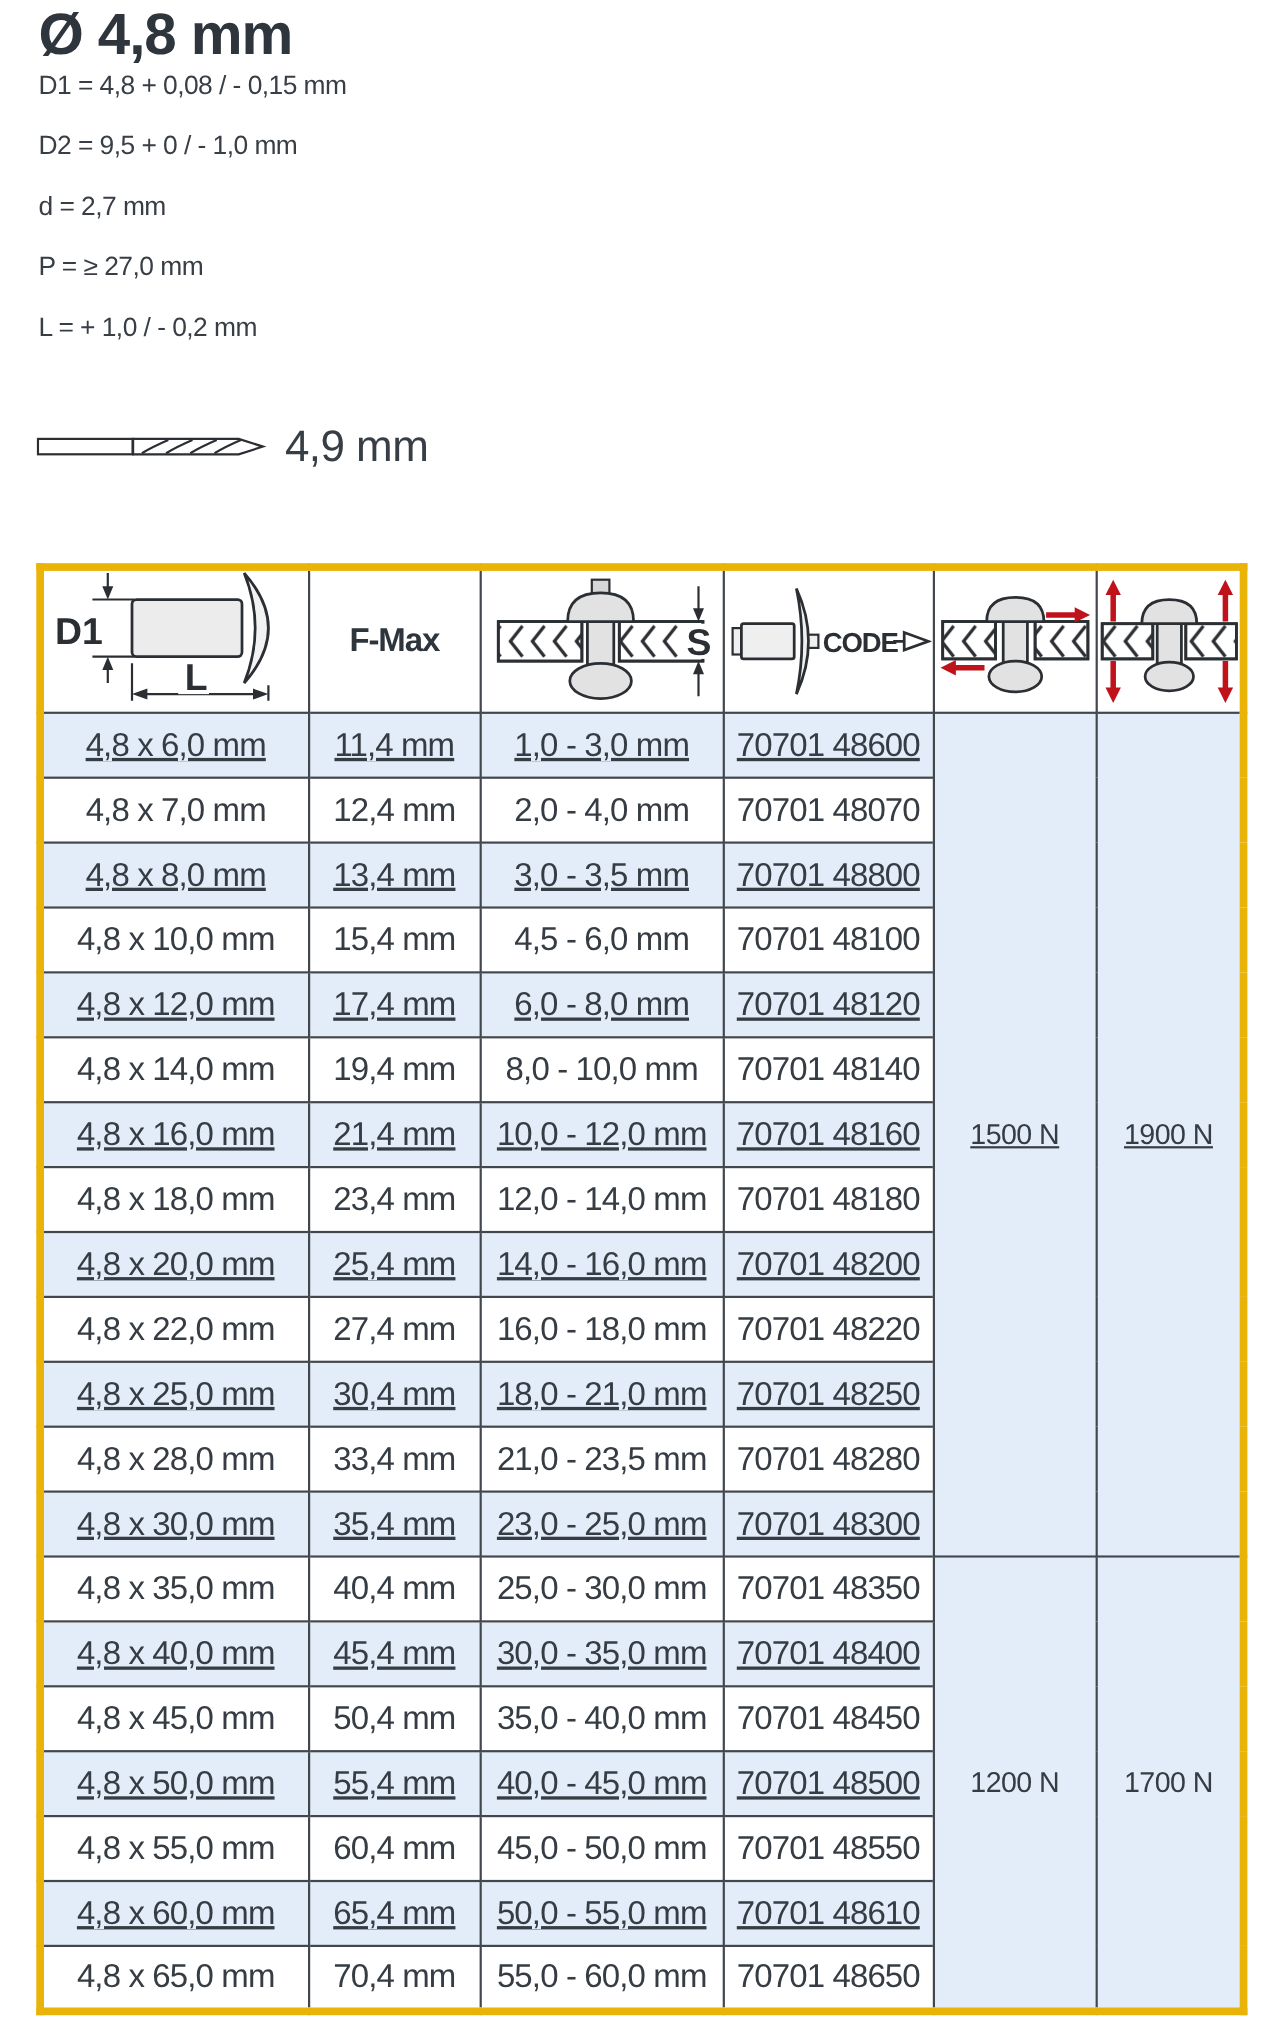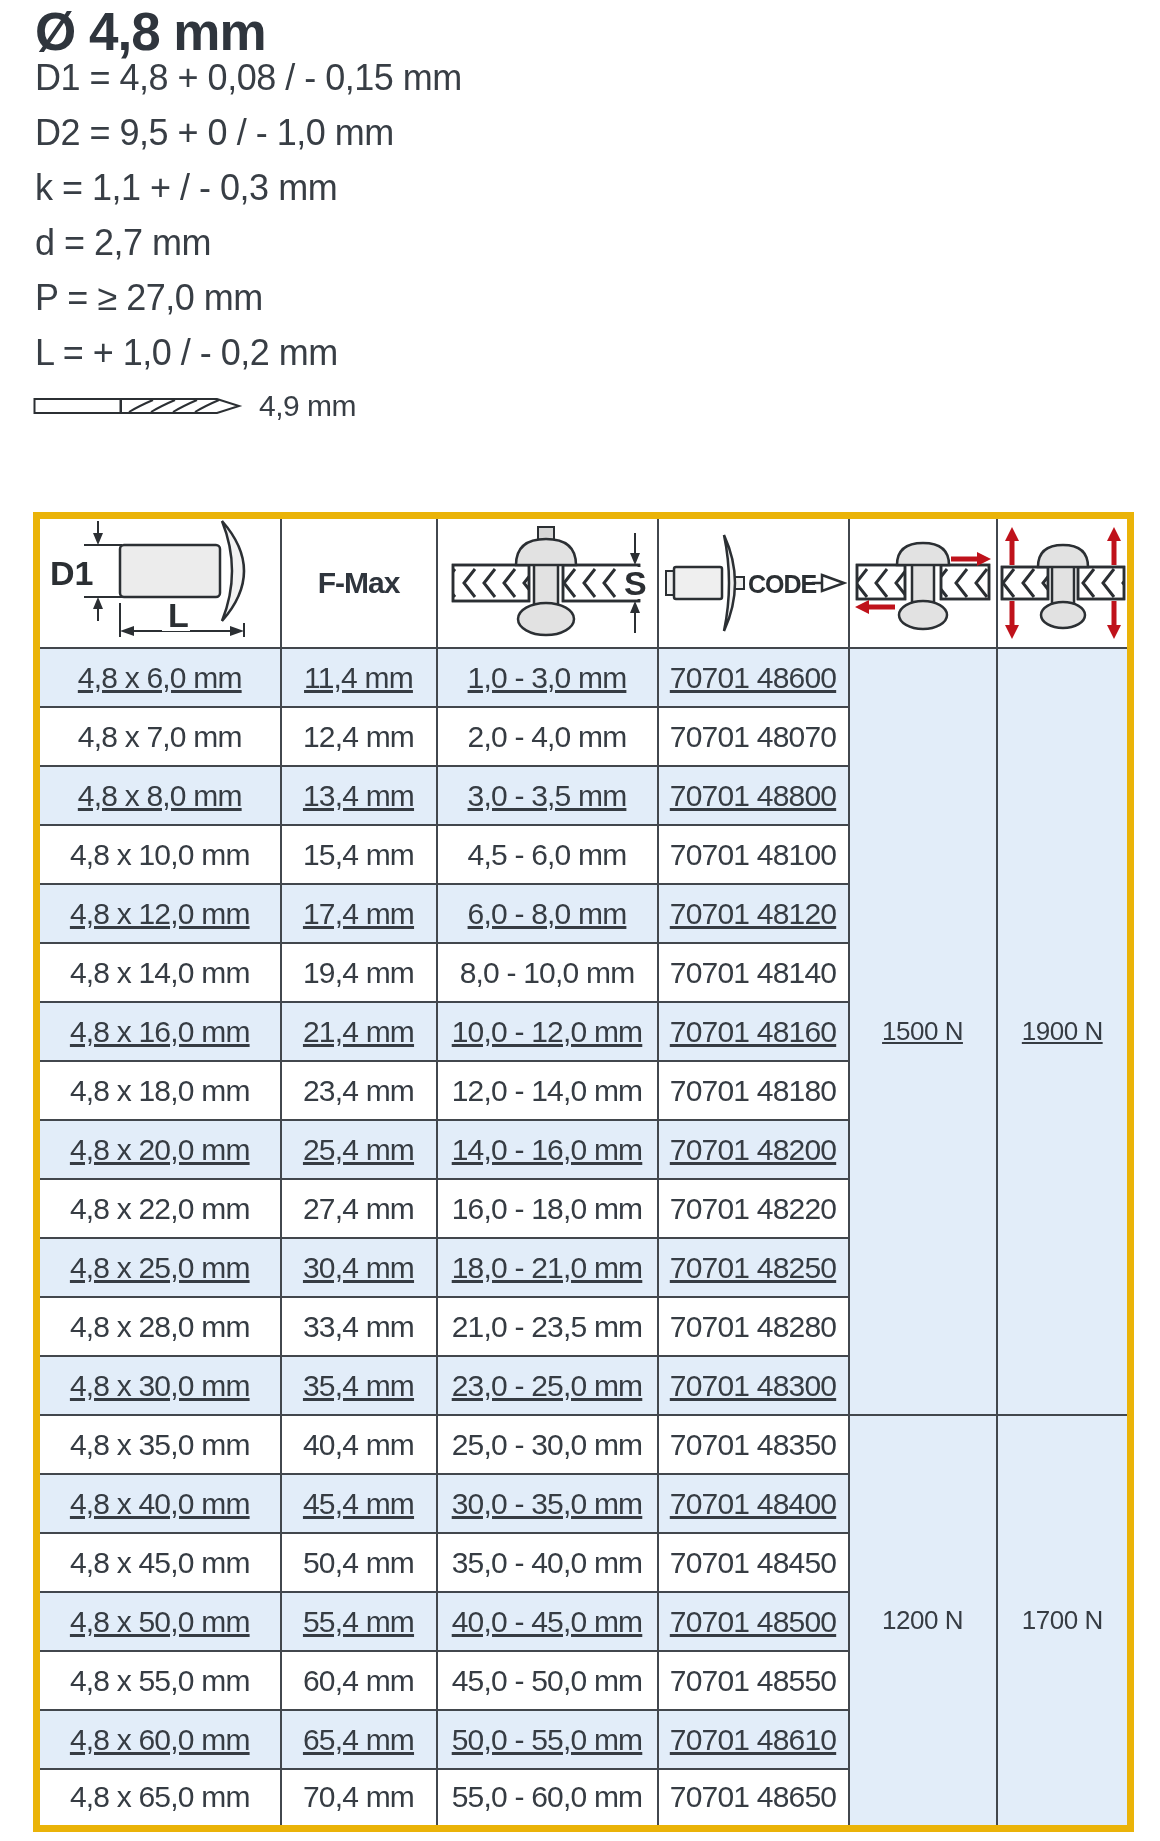--- a/index.html
+++ b/index.html
@@ -9,24 +9,24 @@
     font-family:"Liberation Sans","DejaVu Sans",sans-serif;
     color:#363c43;
   }
   .page { position:relative; width:1160px; height:1841px; background:#fff; }
 
   .title {
     position:absolute; left:35px; top:1px;
     font-size:53px; font-weight:700; letter-spacing:-1px; color:#2f353d;
   }
   .specs { position:absolute; left:35px; top:50px; }
-  .spec-line { height:55px; line-height:55px; font-size:36px; letter-spacing:-0.5px; color:#383e45; }
+  .spec-line { height:55px; line-height:55px; font-size:24px; letter-spacing:-0.5px; color:#383e45; }
 
   .drill-row { position:absolute; left:33px; top:386px; height:40px; display:flex; align-items:center; gap:16px; }
-  .drill-row .drill-size { font-size:30px; letter-spacing:-0.5px; color:#383e45; }
+  .drill-row .drill-size { font-size:40px; letter-spacing:-0.5px; color:#383e45; }
 
   table.spec {
     position:absolute; left:33px; top:512px; width:1094px;
     border-collapse:collapse; table-layout:fixed;
     border:7px solid #eab308;
   }
   table.spec th, table.spec td {
     border:2px solid #42474d; text-align:center; vertical-align:middle;
     overflow:hidden; padding:0;
   }
@@ -50,21 +50,20 @@
         <path d="M16,4 L5,18 L16,32" fill="none" stroke="#2b2f33" stroke-width="3"></path>
       </pattern>
     </defs>
   </svg>
 
   <div class="title">Ø 4,8 mm</div>
 
   <div class="specs">
     <div class="spec-line">D1 = 4,8 + 0,08 / - 0,15 mm</div>
     <div class="spec-line">D2 = 9,5 + 0 / - 1,0 mm</div>
-    <div class="spec-line">k = 1,1 + / - 0,3 mm</div>
     <div class="spec-line">d = 2,7 mm</div>
     <div class="spec-line">P = ≥ 27,0 mm</div>
     <div class="spec-line">L = + 1,0 / - 0,2 mm</div>
   </div>
 
   <div class="drill-row">
     <svg width="210" height="32" viewBox="0 0 210 32">
       <rect x="1.5" y="9" width="86" height="14" fill="#fff" stroke="#2b2f33" stroke-width="2"></rect>
       <path d="M88,9 H184 L206,16 L184,23 H88 Z" fill="#fff" stroke="#2b2f33" stroke-width="2"></path>
       <path d="M96,22 Q106,16 120,10" fill="none" stroke="#2b2f33" stroke-width="2"></path>

